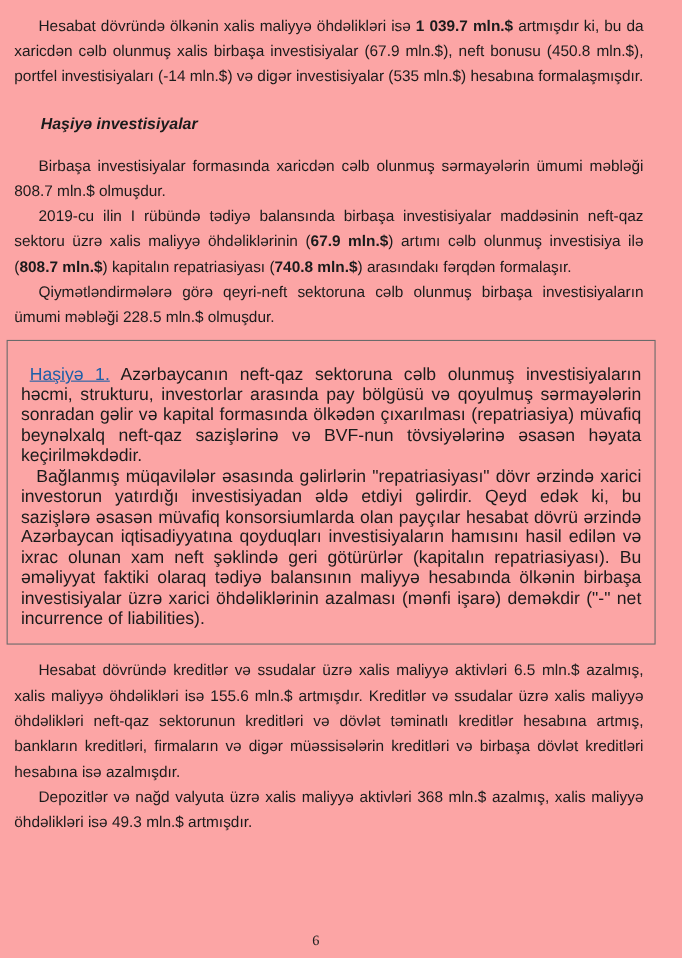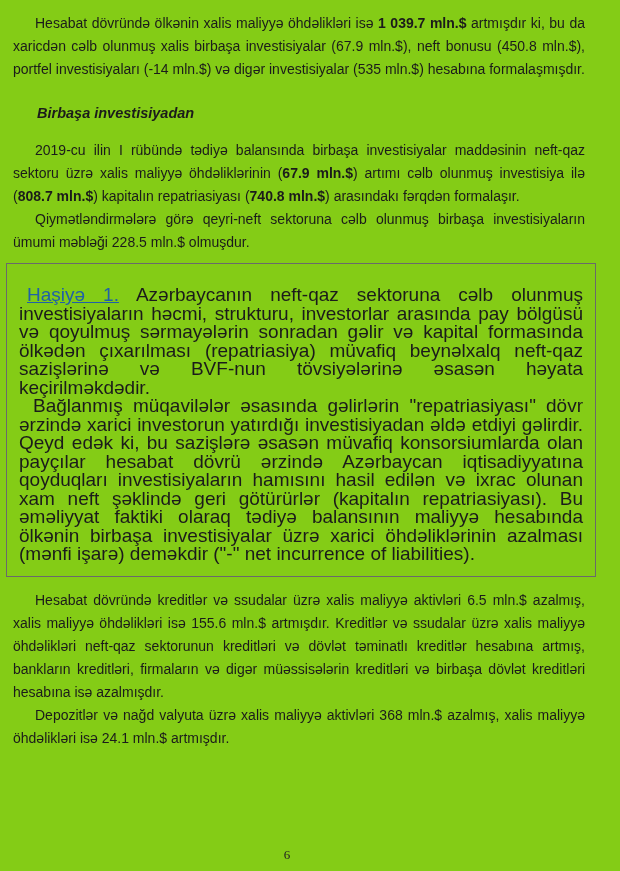--- a/index.html
+++ b/index.html
@@ -1,19 +1,19 @@
 <!DOCTYPE html>
 <html style="--link-color: #2060a8; --box-border: #6a6a6a;"><head>
 <meta charset="utf-8">
 <style>
   html,body{margin:0;padding:0;background:#fff;}
   .page{
     position:relative;
     width:620px;height:871px;
-    background:#84cc16;
+    background:#fca5a5;
     font-family:"Liberation Sans","DejaVu Sans",sans-serif;
     color:#1b1b1b;
     overflow:hidden;
     box-sizing:border-box;
   }
   .body-text{
     padding:12px 35px 0 13px;
     font-size:14px;
     line-height:23px;
     text-align:justify;
@@ -32,21 +32,21 @@
     text-align:left;
   }
   .heading-2{
     margin-top:48px;
   }
   .note-box{
     box-sizing:border-box;
     margin:9px 24px 0 6px;
     border:1px solid var(--box-border,#6a6a6a);
     padding:22px 12px 12px 12px;
-    font-size:19px;
+    font-size:16px;
     line-height:18.5px;
     text-align:justify;
   }
   .note-box .para{ text-indent:8px; }
   .note-box .para + .para{ text-indent:14px; }
   .run-b{ font-weight:bold; }
   .run-link{
     color:var(--link-color,#2060a8);
     text-decoration:underline;
   }
@@ -61,30 +61,31 @@
     color:#222;
   }
 </style>
 </head>
 <body>
 
 <div class="page">
 
   <div class="body-text">
     <p class="para"><span>Hesabat dövründə ölkənin xalis maliyyə öhdəlikləri isə </span><span class="run-b">1 039.7 mln.$</span><span> artmışdır ki, bu da xaricdən cəlb olunmuş xalis birbaşa investisiyalar (67.9 mln.$), neft bonusu (450.8 mln.$), portfel investisiyaları (-14 mln.$) və digər investisiyalar (535 mln.$) hesabına formalaşmışdır.</span></p>
-    <p class="para section-heading">Birbaşa investisiyadan</p>
+    <p class="para section-heading">Haşiyə investisiyalar</p>
+    <p class="para"><span>Birbaşa investisiyalar formasında xaricdən cəlb olunmuş sərmayələrin ümumi məbləği 808.7 mln.$ olmuşdur.</span></p>
     <p class="para"><span>2019-cu ilin I rübündə tədiyə balansında birbaşa investisiyalar maddəsinin neft-qaz sektoru üzrə xalis maliyyə öhdəliklərinin (</span><span class="run-b">67.9 mln.$</span><span>) artımı cəlb olunmuş investisiya ilə (</span><span class="run-b">808.7 mln.$</span><span>) kapitalın repatriasiyası (</span><span class="run-b">740.8 mln.$</span><span>) arasındakı fərqdən formalaşır.</span></p>
     <p class="para"><span>Qiymətləndirmələrə görə qeyri-neft sektoruna cəlb olunmuş birbaşa investisiyaların ümumi məbləği 228.5 mln.$ olmuşdur.</span></p>
   </div>
 
   <div class="note-box">
     <p class="para"><span class="run-link">Haşiyə 1.</span><span> Azərbaycanın neft-qaz sektoruna cəlb olunmuş investisiyaların həcmi, strukturu, investorlar arasında pay bölgüsü və qoyulmuş sərmayələrin sonradan gəlir və kapital formasında ölkədən çıxarılması (repatriasiya) müvafiq beynəlxalq neft-qaz sazişlərinə və BVF-nun tövsiyələrinə əsasən həyata keçirilməkdədir.</span></p>
     <p class="para"><span>Bağlanmış müqavilələr əsasında gəlirlərin "repatriasiyası" dövr ərzində xarici investorun yatırdığı investisiyadan əldə etdiyi gəlirdir. Qeyd edək ki, bu sazişlərə əsasən müvafiq konsorsiumlarda olan payçılar hesabat dövrü ərzində Azərbaycan iqtisadiyyatına qoyduqları investisiyaların hamısını hasil edilən və ixrac olunan xam neft şəklində geri götürürlər (kapitalın repatriasiyası). Bu əməliyyat faktiki olaraq tədiyə balansının maliyyə hesabında ölkənin birbaşa investisiyalar üzrə xarici öhdəliklərinin azalması (mənfi işarə) deməkdir ("-" net incurrence of liabilities).</span></p>
   </div>
 
   <div class="body-text">
     <p class="para"><span>Hesabat dövründə kreditlər və ssudalar üzrə xalis maliyyə aktivləri 6.5 mln.$ azalmış, xalis maliyyə öhdəlikləri isə 155.6 mln.$ artmışdır. Kreditlər və ssudalar üzrə xalis maliyyə öhdəlikləri neft-qaz sektorunun kreditləri və dövlət təminatlı kreditlər hesabına artmış, bankların kreditləri, firmaların və digər müəssisələrin kreditləri və birbaşa dövlət kreditləri hesabına isə azalmışdır.</span></p>
-    <p class="para"><span>Depozitlər və nağd valyuta üzrə xalis maliyyə aktivləri 368 mln.$ azalmış, xalis maliyyə öhdəlikləri isə 24.1 mln.$ artmışdır.</span></p>
+    <p class="para"><span>Depozitlər və nağd valyuta üzrə xalis maliyyə aktivləri 368 mln.$ azalmış, xalis maliyyə öhdəlikləri isə 49.3 mln.$ artmışdır.</span></p>
   </div>
 
   <div class="page-num">6</div>
 
 </div>
 
 </body></html>

